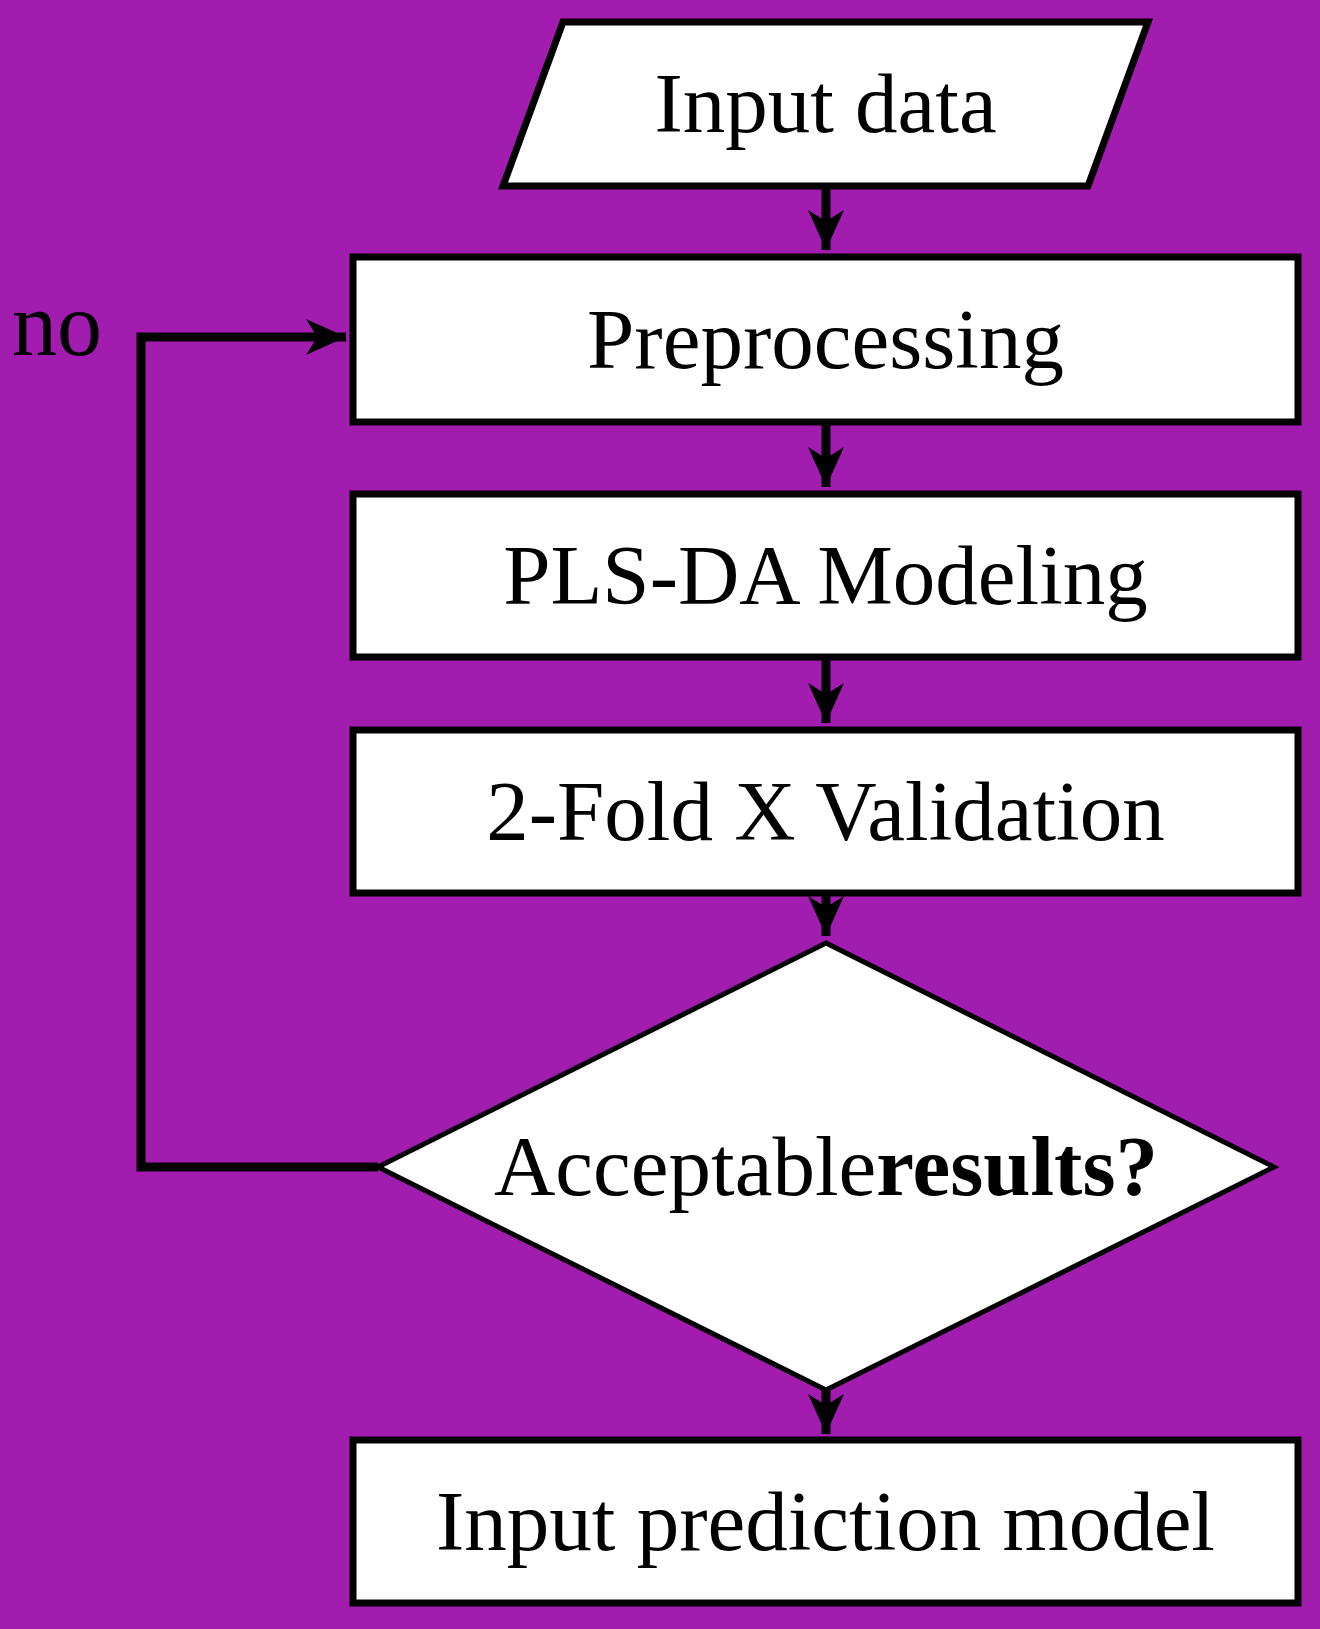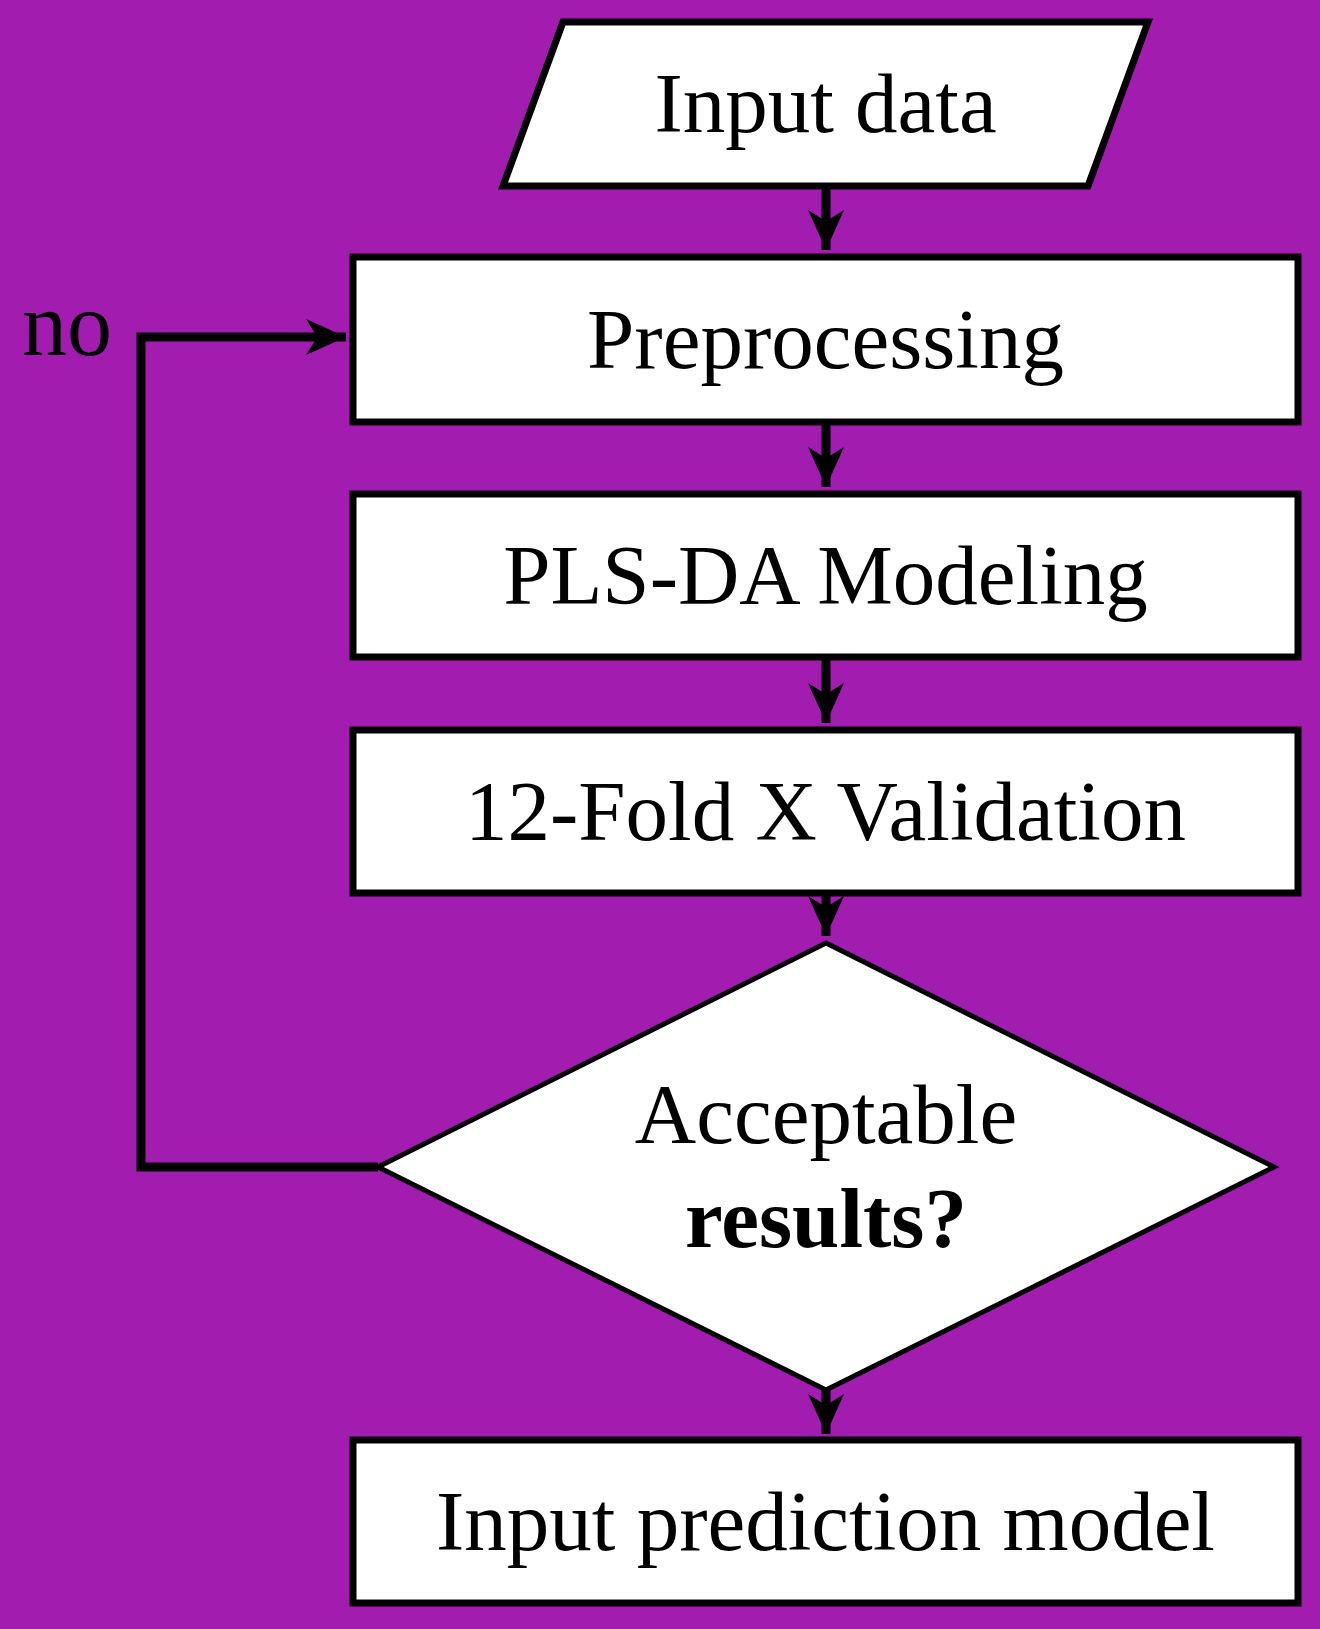--- a/index.html
+++ b/index.html
@@ -80,25 +80,25 @@
     <path class="edge" d="M826,895 L826,936" marker-end="url(#arrow)"></path>
     <path class="edge" d="M826,1390 L826,1434" marker-end="url(#arrow)"></path>
   </svg>
 
   <div class="label" style="left:503px; top:21px; width:645px; height:165px;">Input data</div>
 
   <div class="label" style="left:353px; top:494px; width:945px; height:163px;">PLS-DA Modeling</div>
 
   <div class="label" style="left:353px; top:257px; width:945px; height:165px;">Preprocessing</div>
 
-  <div class="label" style="left:353px; top:730px; width:945px; height:163px;">12-Fold X Validation</div>
+  <div class="label" style="left:353px; top:730px; width:945px; height:163px;">2-Fold X Validation</div>
 
-  <div class="label" style="left:378px; top:943px; width:896px; height:447px; flex-direction:column;">
+  <div class="label" style="left:378px; top:943px; width:896px; height:447px; flex-direction:row;">
     <span style="display:block;">Acceptable</span>
     <span style="display:block;font-weight:bold;">results?</span>
   </div>
 
   <div class="label" style="left:353px; top:1440px; width:945px; height:163px;">Input prediction model</div>
 
-  <div class="edge-label" style="left:12px; top:280px; width:110px; text-align:center;">no</div>
+  <div class="edge-label" style="left:12px; top:280px; width:110px; ">no</div>
 
 
 </div>
 
 </body></html>

